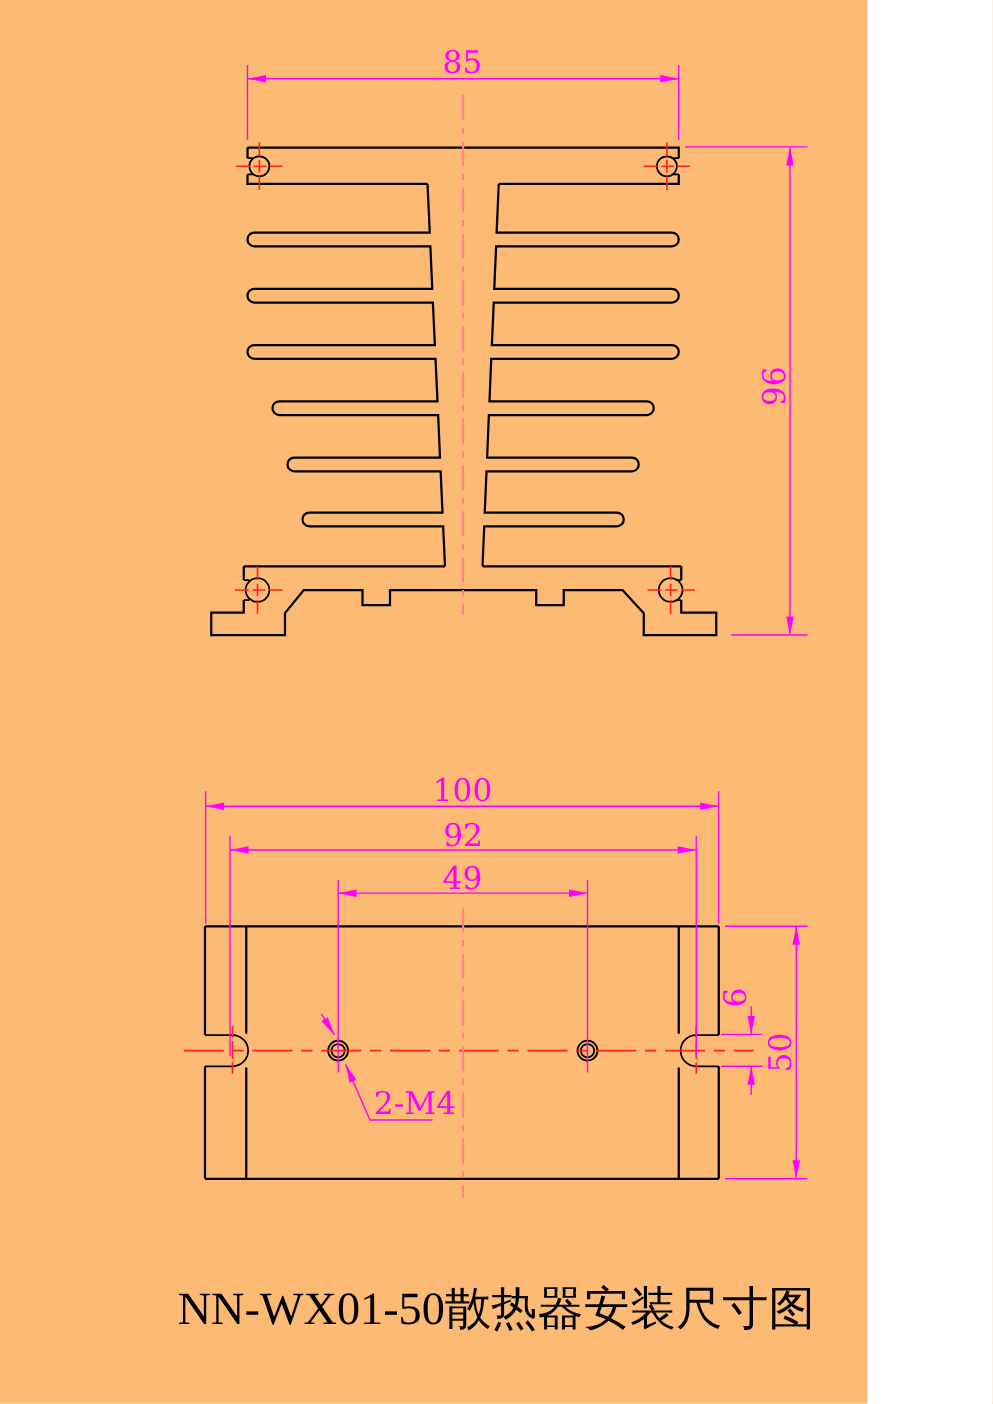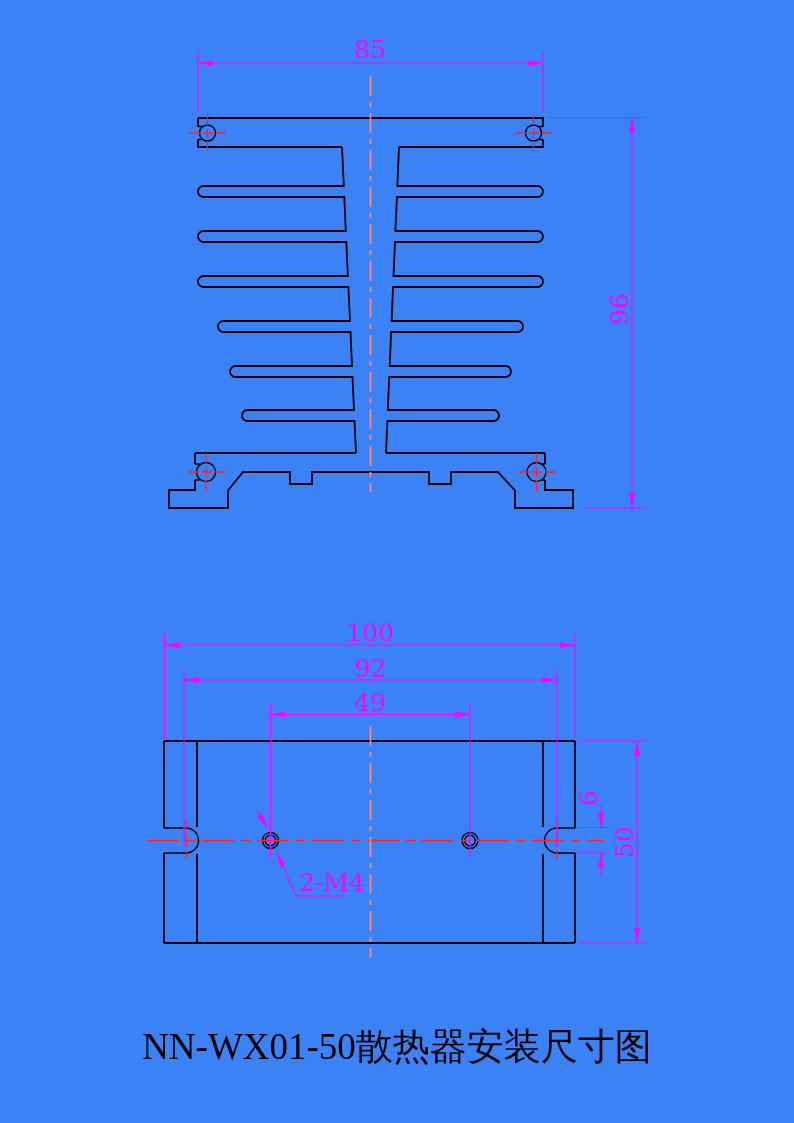--- a/index.html
+++ b/index.html
@@ -1,16 +1,16 @@
 <!DOCTYPE html>
 <html><head>
 <meta charset="utf-8">
 <style>
   html,body{margin:0;padding:0;background:#ffffff;}
-  .page{position:relative;width:794px;height:1123px;background:#3b82f6;overflow:hidden;
+  .page{position:relative;width:694px;height:1123px;background:#fdba74;overflow:hidden;
         font-family:"Liberation Serif","DejaVu Serif",serif;}
   svg{position:absolute;left:0;top:0;}
   .ol{stroke:#000000;stroke-width:1.8;fill:none;stroke-linecap:butt;stroke-linejoin:miter;}
   .ol-thin{stroke:#000000;stroke-width:1.4;fill:none;}
   .dim{stroke:#ff00ff;stroke-width:1.1;fill:none;}
   .dimtxt{fill:#ff00ff;font-family:"DejaVu Serif","Liberation Serif",serif;font-size:25px;}
   .cl-salmon{stroke:#ff8585;stroke-width:1.7;fill:none;stroke-dasharray:20 6 5 6;}
   .cl-red{stroke:#ff2222;stroke-width:1.4;fill:none;stroke-dasharray:32 7 9 7;}
   .cross{stroke:#ff2222;stroke-width:1.3;fill:none;stroke-dasharray:11 3 10 3 11;}
   .tick{stroke:#ff2222;stroke-width:1.3;fill:none;stroke-dasharray:9 3 14 3 9;}

